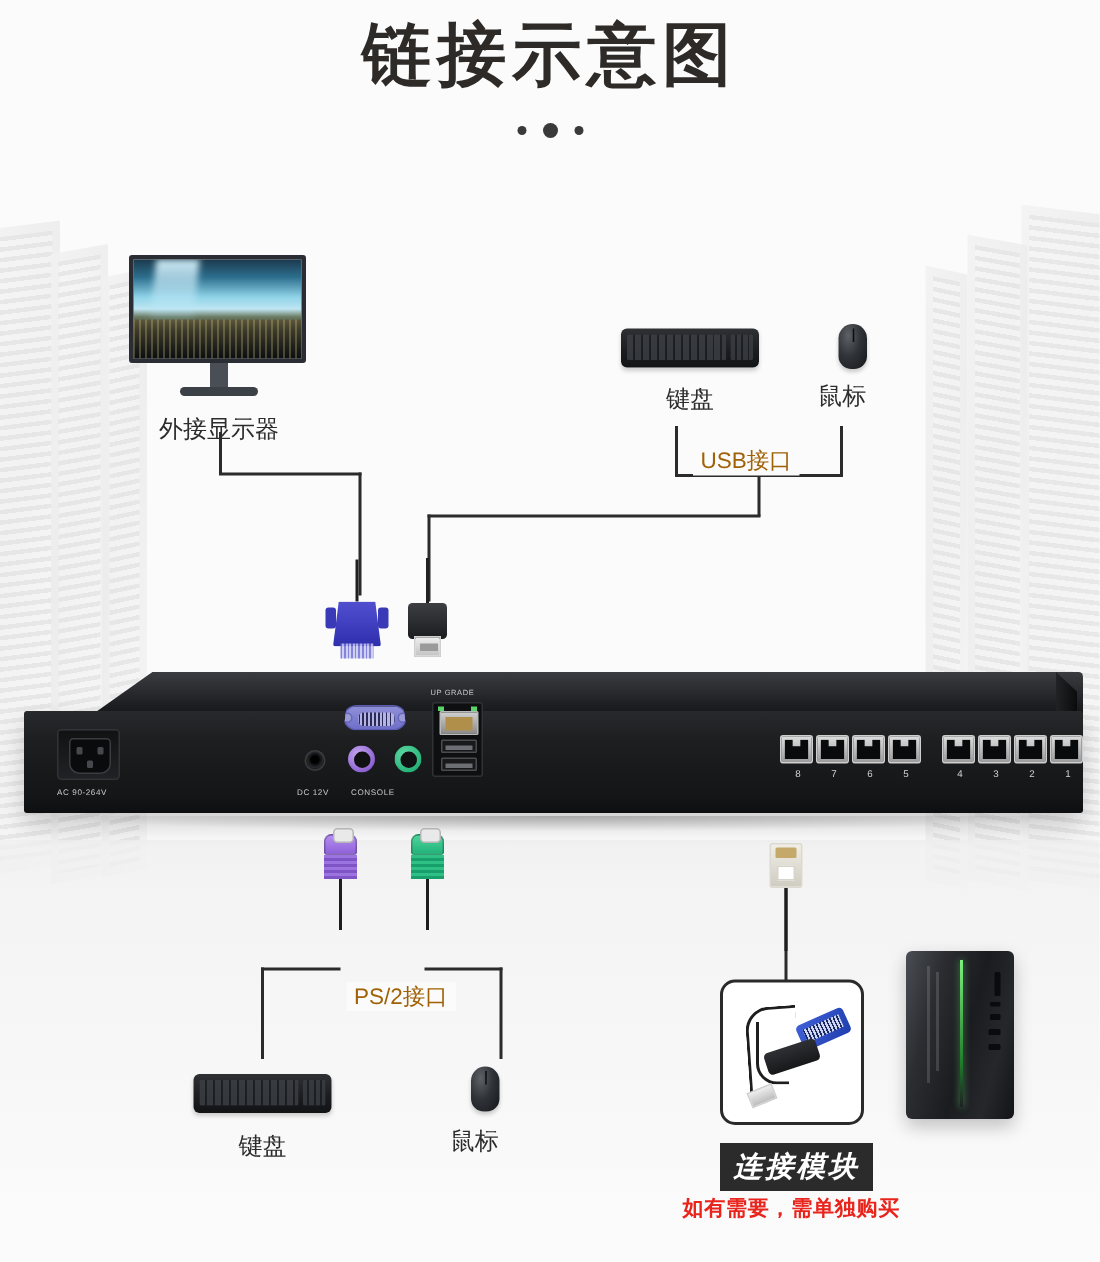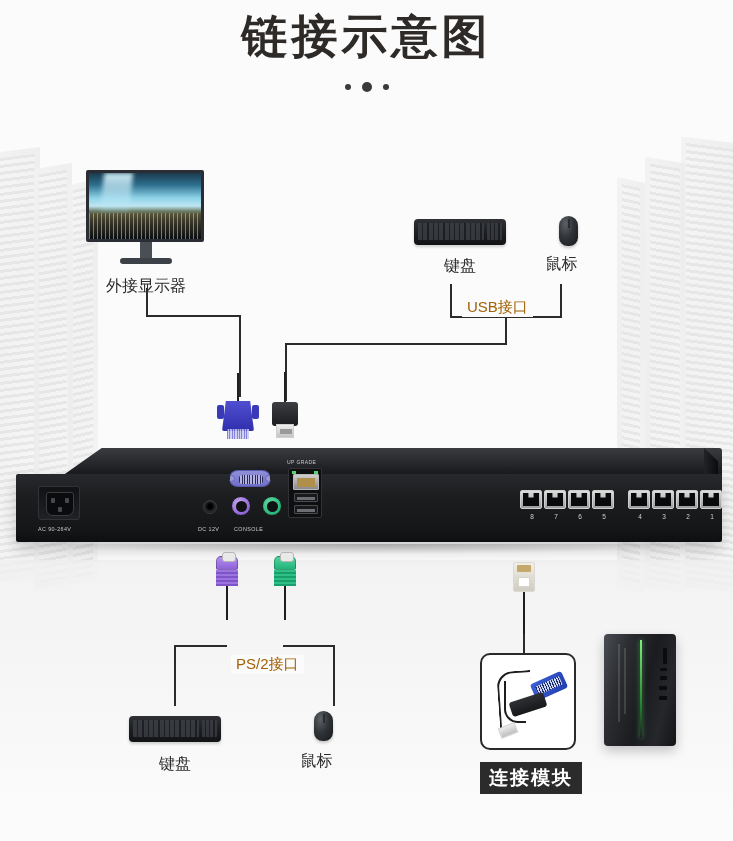--- a/index.html
+++ b/index.html
@@ -298,21 +298,21 @@
     border-left:2.4px solid #1e1e1e; border-top:2.4px solid #1e1e1e;
     border-radius:16px 0 0 0; transform: rotate(-4deg);
   }
   .mod-cable2{
     position:absolute; left:22px; top:26px; width:22px; height:42px;
     border-left:2.4px solid #1e1e1e; border-bottom:2.4px solid #1e1e1e;
     border-radius: 0 0 0 14px;
   }
   .mod-tag{
     position:absolute; left:480px; top:762px; background:#2b2b2b; color:#fff;
-    font-size:19px; font-weight:bold; padding:3px 9px; letter-spacing:2px; z-index:6;
+    font-size:19px; font-weight:bold; padding:3px 9px; letter-spacing:2px; z-index:6;font-style:italic;
   }
   .mod-note{
     position:absolute; left:455px; top:797px; color:#e8241c; font-size:14px;
     font-weight:bold; z-index:6; letter-spacing:.5px;
   }
 
   
   .tower{
     position:absolute; left:604px; top:634px; width:72px; height:112px; z-index:6;
     border-radius:4px;
@@ -511,20 +511,21 @@
   <div class="ln lnv" style="left:523px; top:592px; height:62px;"></div>
 
   <div class="mod-box">
     <div class="mod-cable"></div>
     <div class="mod-cable2"></div>
     <div class="mod-vga"></div>
     <div class="mod-body"></div>
     <div class="mod-usb"></div>
   </div>
   <div class="mod-tag">连接模块</div>
+  <div class="mod-note">如有需要，需单独购买</div>
 
   <div class="tower">
     <div class="tower-stripe" style="left:14px; top:10px; height:78px;"></div>
     <div class="tower-stripe" style="left:20px; top:14px; height:66px;"></div>
     <div class="tower-port" style="top:14px; width:4px; height:16px;"></div>
     <div class="tower-port" style="top:34px; width:7px; height:3px;"></div>
     <div class="tower-port" style="top:42px; width:7px; height:4px;"></div>
     <div class="tower-port" style="top:52px; width:8px; height:4px;"></div>
     <div class="tower-port" style="top:62px; width:8px; height:4px;"></div>
   </div>

